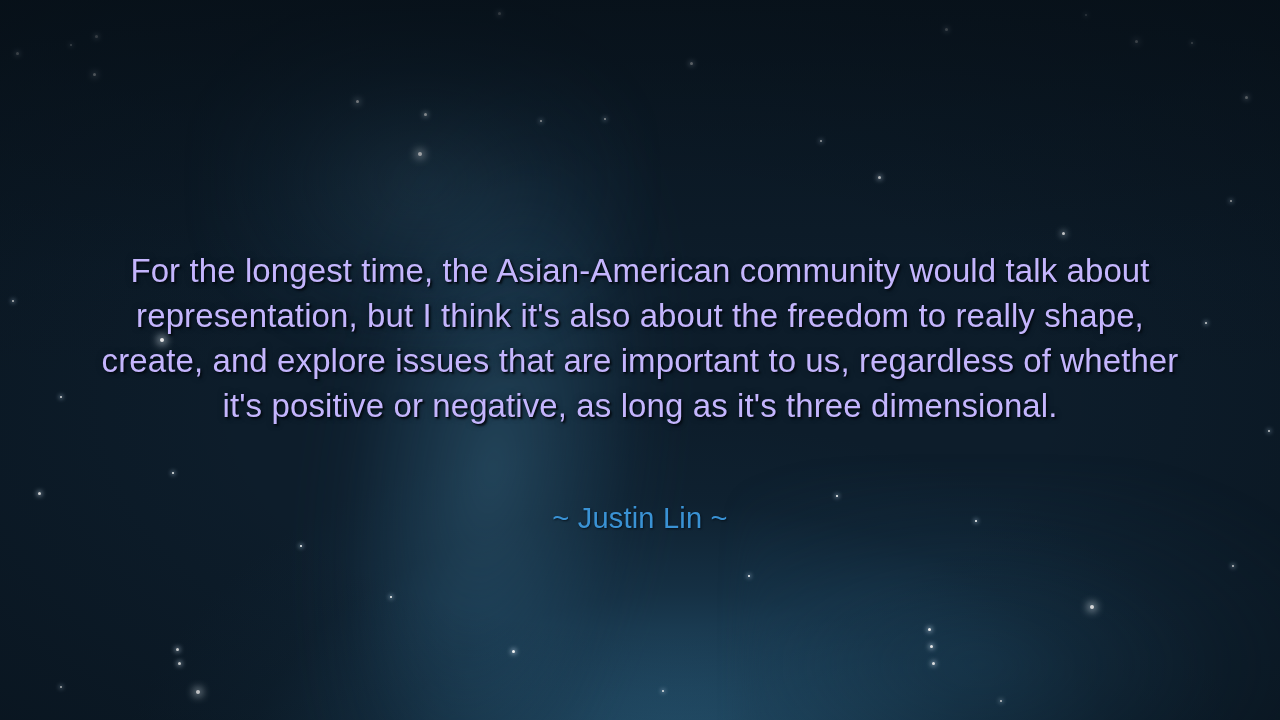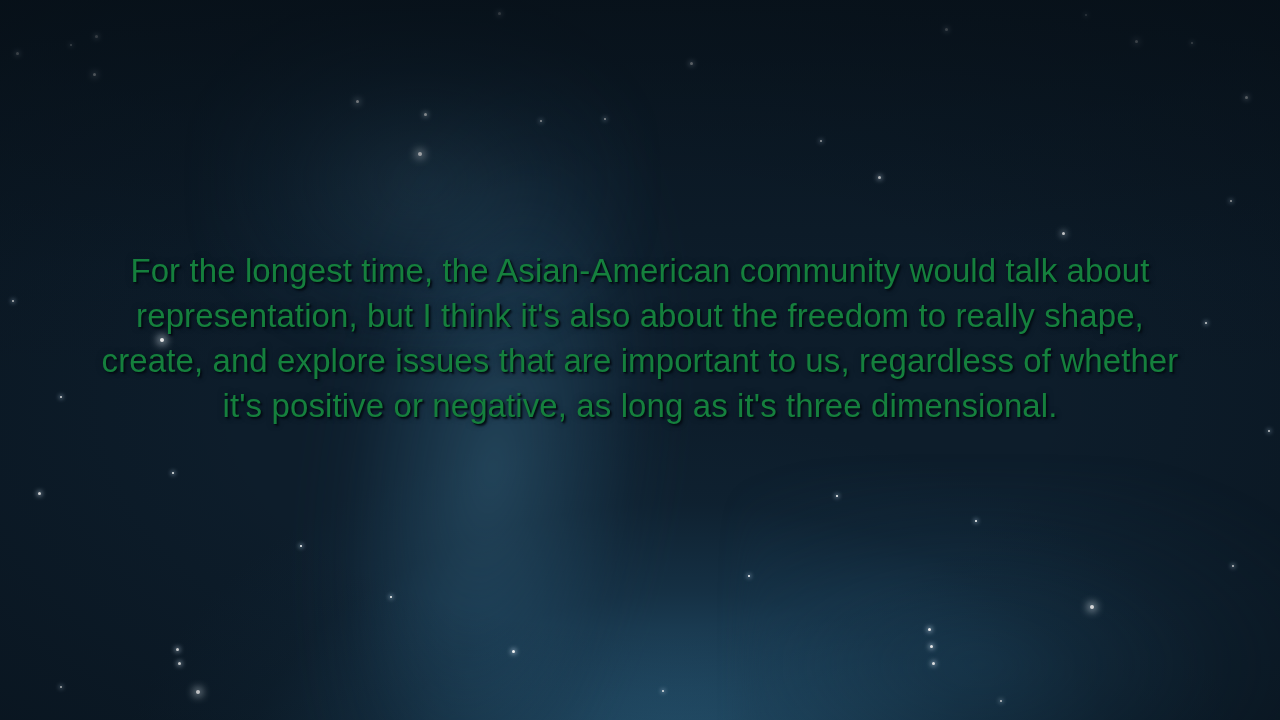--- a/index.html
+++ b/index.html
@@ -147,21 +147,21 @@
     position: absolute;
     left: 0;
     right: 0;
     top: 248px;
     text-align: center;
     padding: 0 96px;
   }
 
   .quote-text {
     margin: 0;
-    color: #15803d;
+    color: #c4b5fd;
     font-size: 33px;
     line-height: 45px;
     font-weight: 400;
     letter-spacing: 0.1px;
     text-shadow:
       2px 2px 2px rgba(4,12,20,0.92),
       1px 1px 0 rgba(6,16,26,0.85),
       0 0 6px rgba(8,20,32,0.55);
     white-space: pre-line;
   }
@@ -240,14 +240,15 @@
   <div class="star" style="left:662px; top:690px; width:2px; height:2px; box-shadow:0 0 4px 1px rgba(200,226,248,0.6);"></div>
   <div class="star" style="left:748px; top:575px; width:2px; height:2px; box-shadow:0 0 4px 1px rgba(200,226,248,0.6);"></div>
   <div class="star" style="left:836px; top:495px; width:2px; height:2px; box-shadow:0 0 4px 1px rgba(200,226,248,0.65);"></div>
 
   <div class="vignette"></div>
 
   <div class="quote-wrap">
     <p class="quote-text">For the longest time, the Asian-American community would talk about representation, but I think it's also about the freedom to really shape, create, and explore issues that are important to us, regardless of whether it's positive or negative, as long as it's three dimensional.</p>
   </div>
 
+  <p class="attribution">~ Justin Lin ~</p>
 
 </div>
 
 </body></html>

